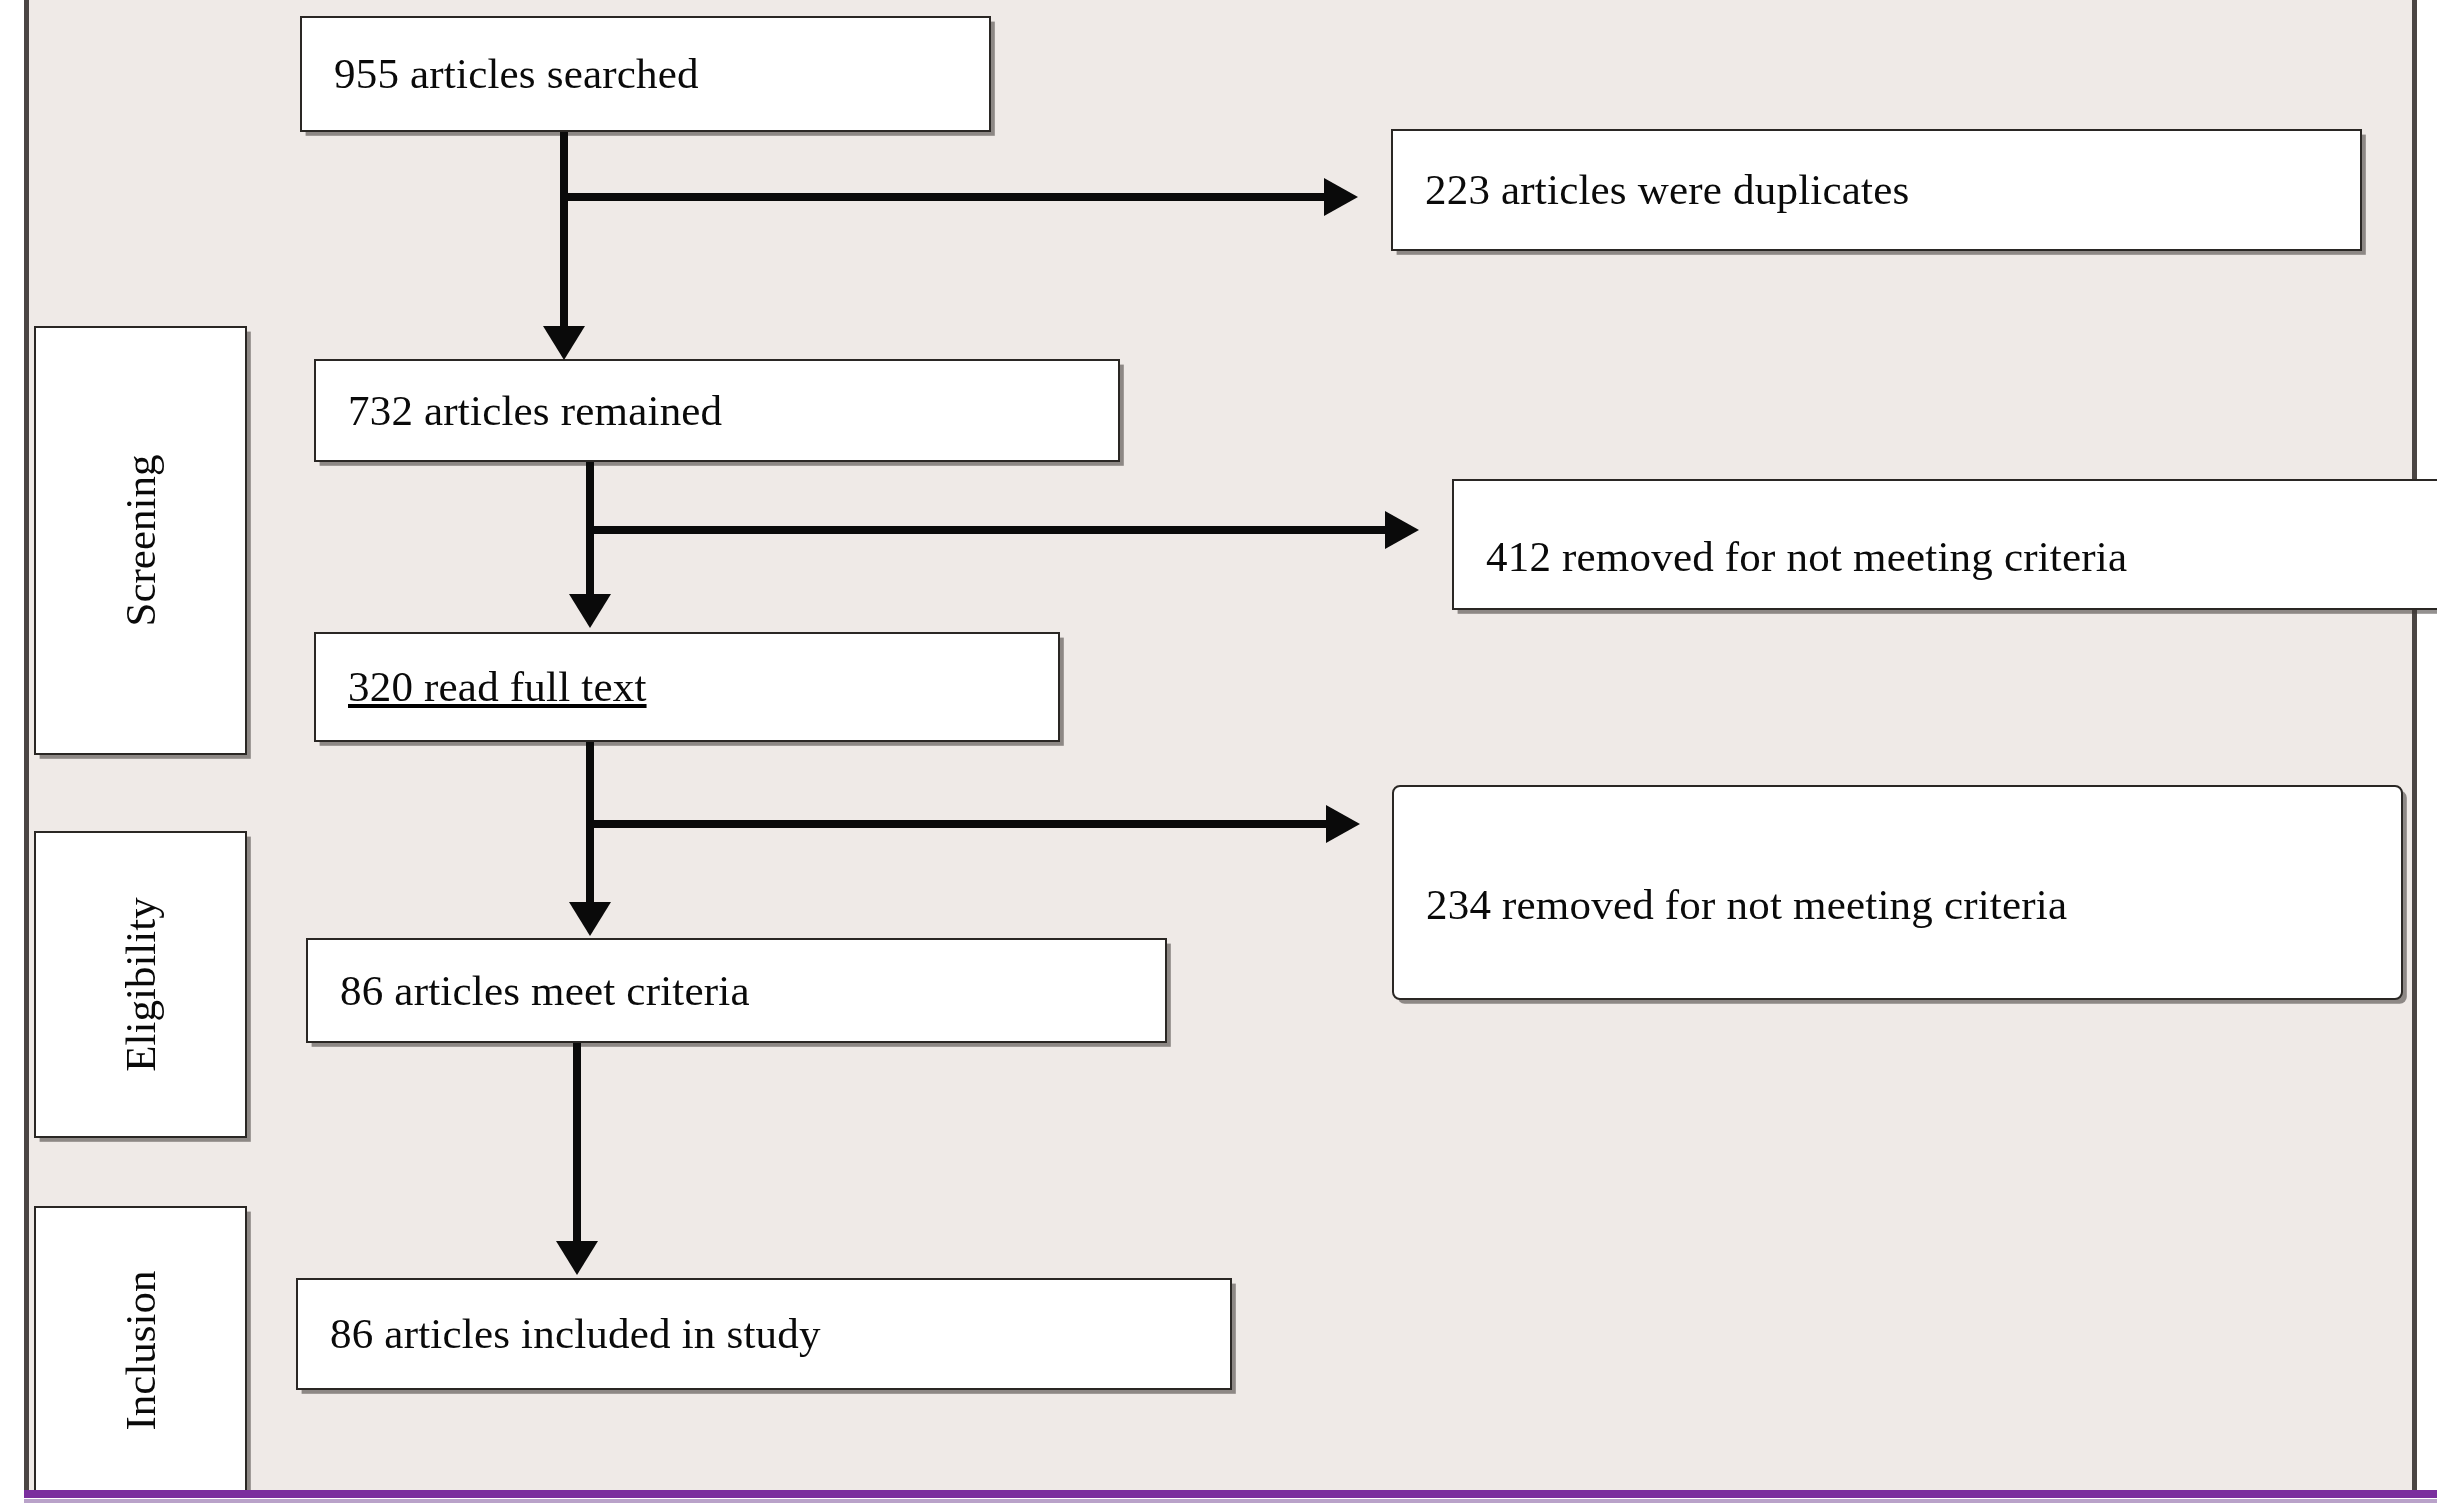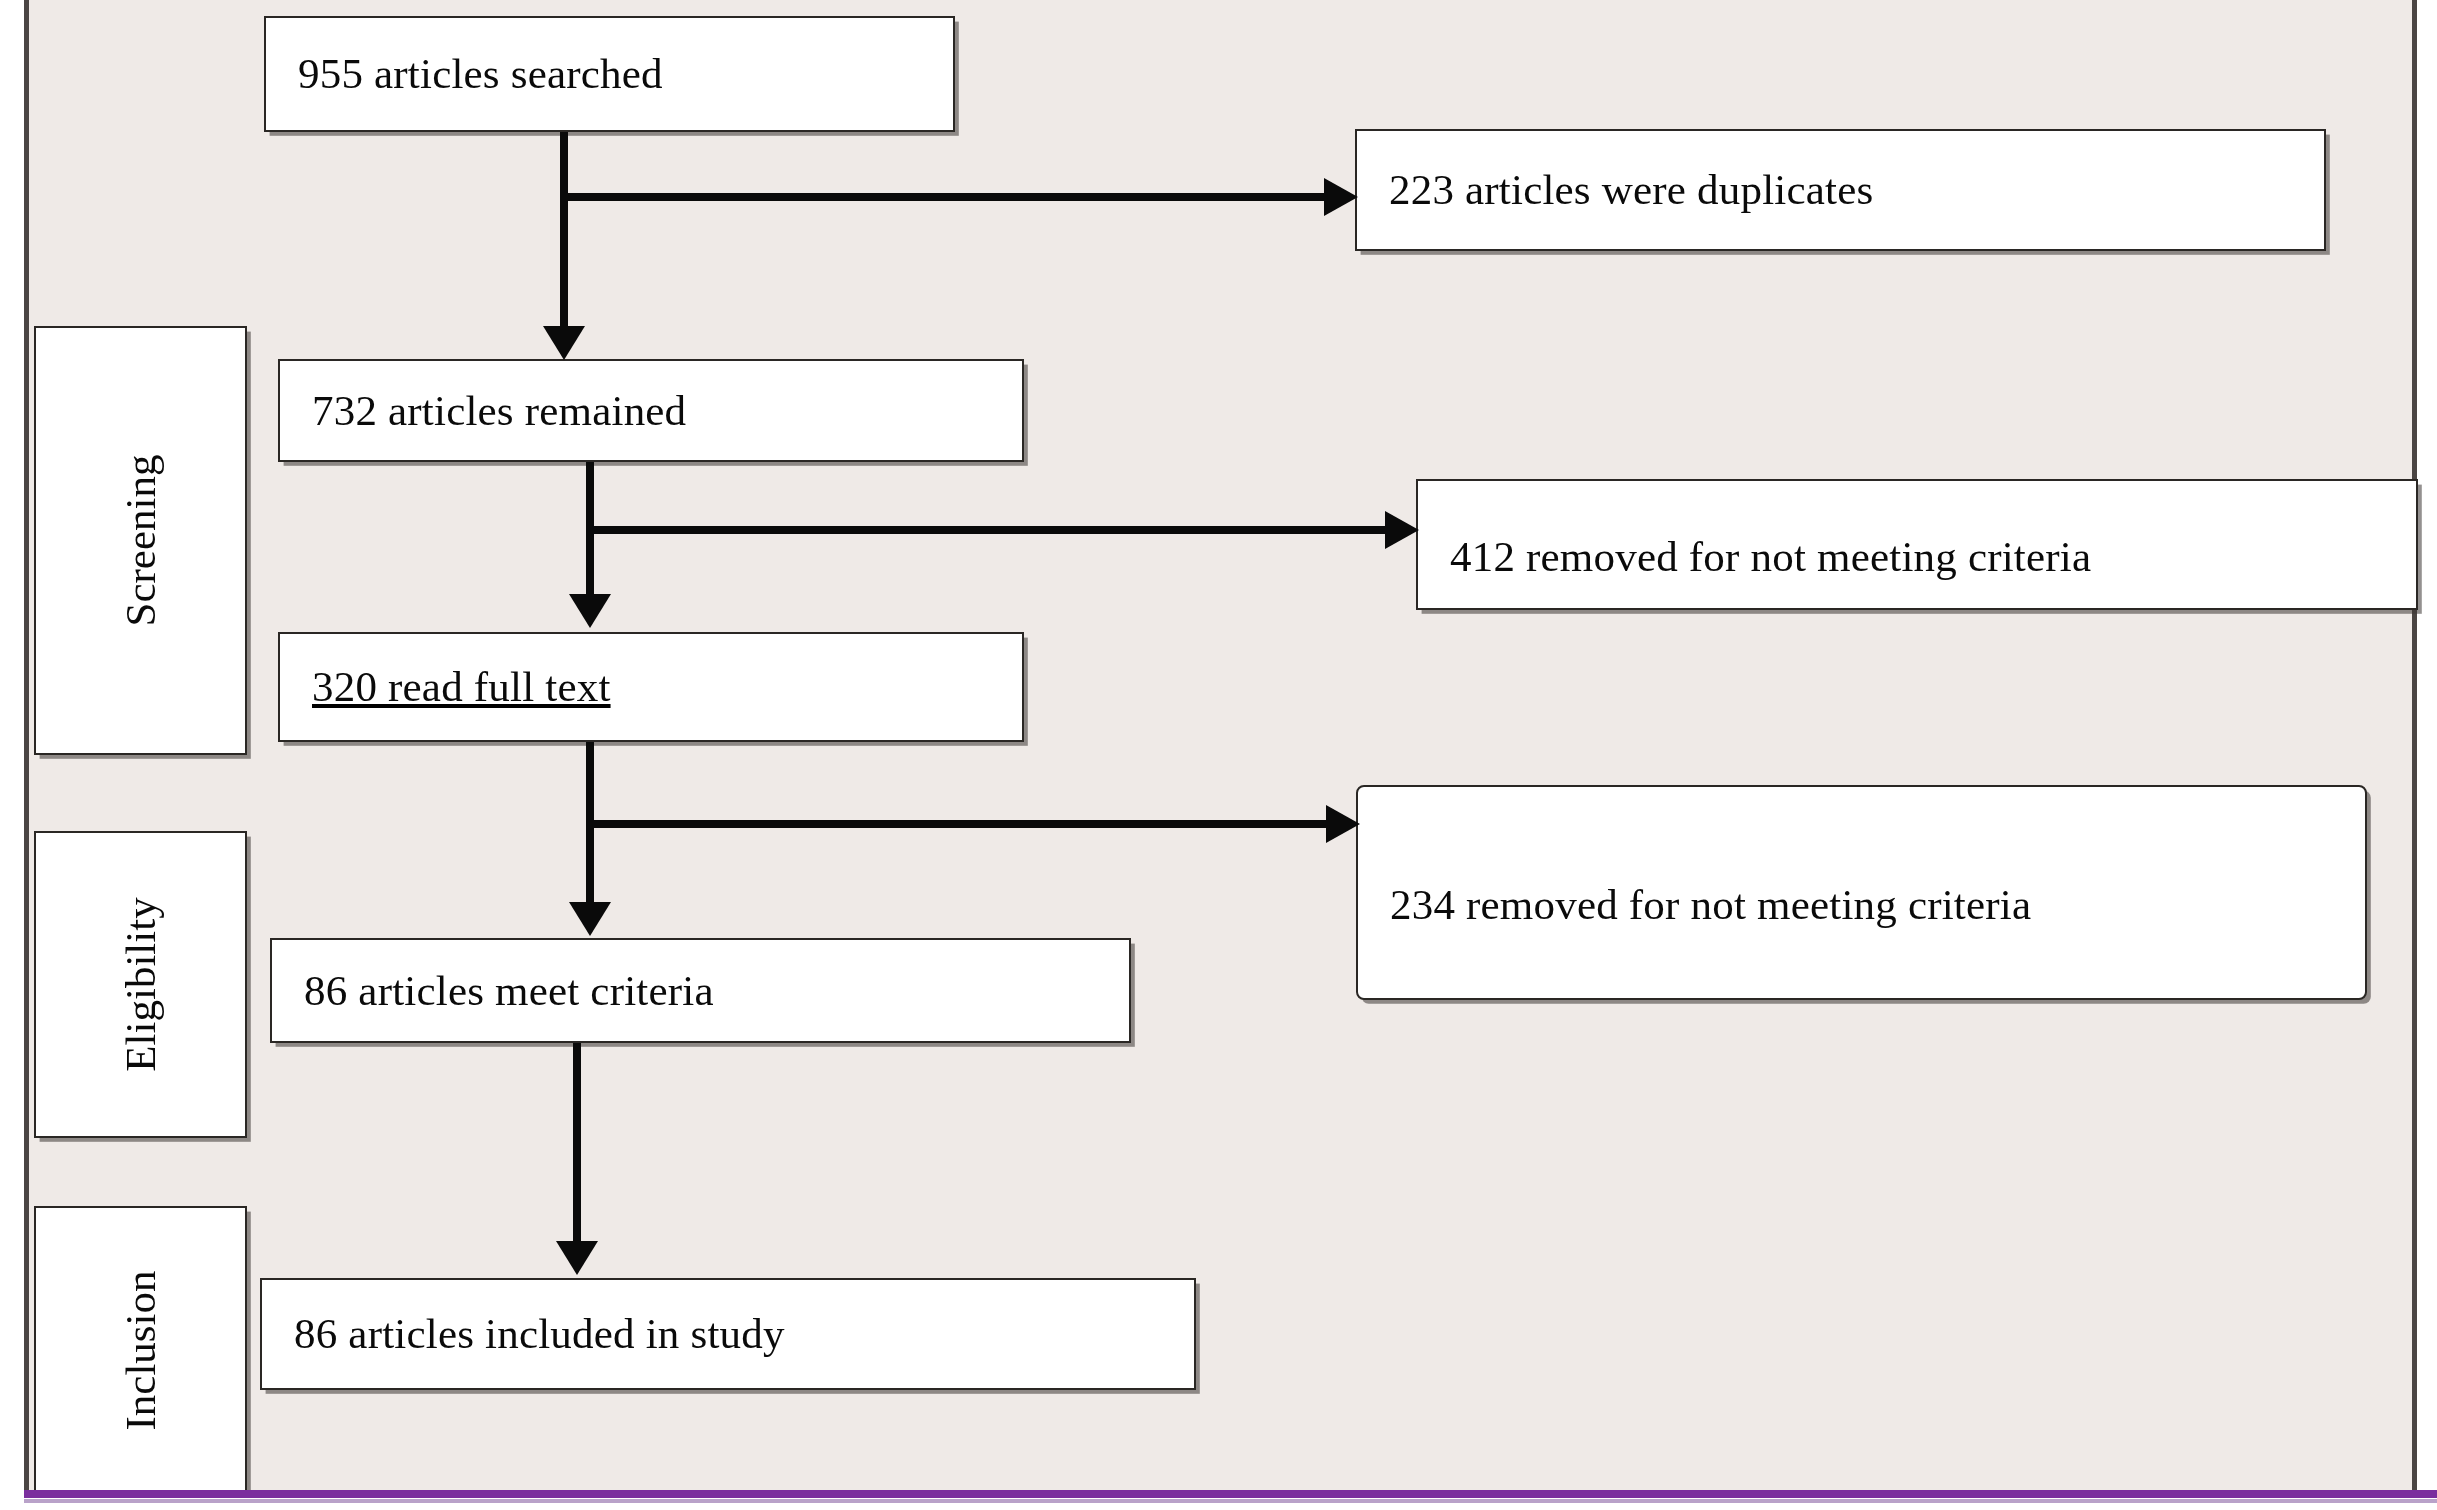--- a/index.html
+++ b/index.html
@@ -49,20 +49,21 @@
 
   
   .box {
     position: absolute;
     background: #ffffff;
     border: 2.8px solid #2a2724;
     box-sizing: border-box;
     box-shadow: 4.7px 4.7px 0 -0.9px rgba(60,55,52,0.55);
     display: flex;
     align-items: center;
+    margin-left: 36px;
   }
   .box .txt {
     padding-left: 32px;
     padding-right: 13px;
     font-size: 43px;
     line-height: 1.05;
     color: #0a0a0a;
     letter-spacing: 0.2px;
     white-space: nowrap;
     font-weight: 400;
@@ -136,21 +137,21 @@
   </div>
 
   <div class="stage" style="left:34px; top:1206px; width:213px; height:288px;">
     <span class="vtxt">Inclusion</span>
   </div>
 
   <div class="box" style="left:264px; top:16px; width:691px; height:116px;">
     <span class="txt">955 articles searched</span>
   </div>
 
-  <div class="box" style="left:278px; top:359px; width:746px; height:103px;">
+  <div class="box" style="left:278px; top:359px; width:806px; height:103px;">
     <span class="txt">732 articles remained</span>
   </div>
 
   <div class="box" style="left:278px; top:632px; width:746px; height:110px;text-decoration:underline;">
     <span class="txt">320 read full text</span>
   </div>
 
   <div class="box" style="left:270px; top:938px; width:861px; height:105px;">
     <span class="txt">86 articles  meet criteria</span>
   </div>

